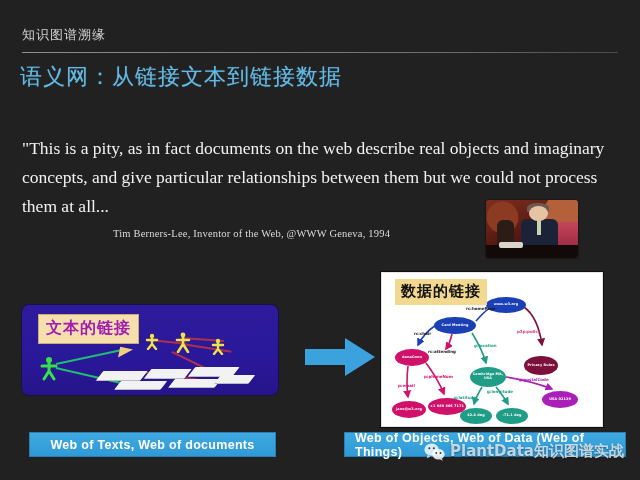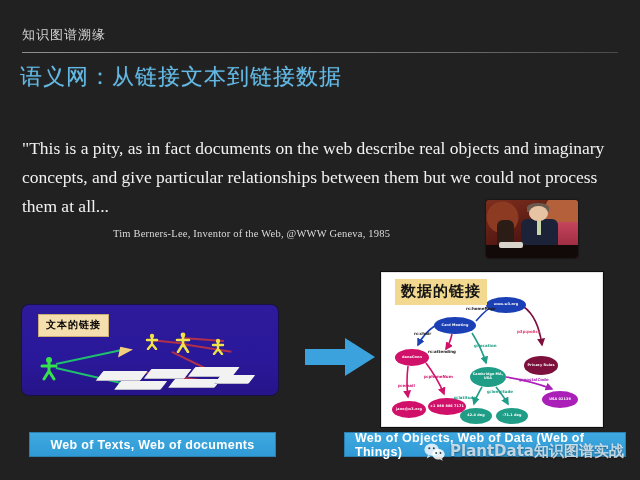--- a/index.html
+++ b/index.html
@@ -74,23 +74,23 @@
   
   .pic-left{
     position:absolute;left:22px;top:305px;width:256px;height:90px;
     background:linear-gradient(180deg,#2d1b9c 0%,#2a189a 60%,#261489 100%);
     border-radius:7px;
     box-shadow:0 0 0 1px #191046;
     overflow:hidden;
   }
   .tag-text{
     position:absolute;left:16px;top:9px;
-    background:#f6dfae;color:#000000;
+    background:#f6dfae;color:#a21caf;
     font-family:Liberation Mono, monospace;
-    font-weight:bold;font-size:10px;letter-spacing:1px;
+    font-weight:bold;font-size:16px;letter-spacing:1px;
     padding:3px 7px 4px;
     border:1px solid #c9ad72;
   }
   .tag-tail{
     position:absolute;left:97px;top:43px;width:0;height:0;
     border-left:13px solid #f1cf7e;
     border-bottom:11px solid transparent;
     transform:rotate(12deg);
   }
   .stickman{position:absolute;font-size:0;}
@@ -170,21 +170,21 @@
 </head>
 <body>
 
 <div class="slide">
 
   <div class="breadcrumb">知识图谱溯缘</div>
   <div class="divider"></div>
   <div class="slide-title">语义网：从链接文本到链接数据</div>
 
   <div class="quote">"This is a pity, as in fact documents on the web describe real objects and imaginary concepts, and give particular relationships between them but we could not process them at all...</div>
-  <div class="attribution">Tim Berners-Lee,   Inventor of the Web, @WWW Geneva, 1985</div>
+  <div class="attribution">Tim Berners-Lee,   Inventor of the Web, @WWW Geneva, 1994</div>
 
   <div class="photo">
     <div class="wall"></div>
     <div class="sofa"></div>
     <div class="person2"></div>
     <div class="body"></div>
     <div class="tie"></div>
     <div class="hair"></div>
     <div class="head"></div>
     <div class="desk"></div>

